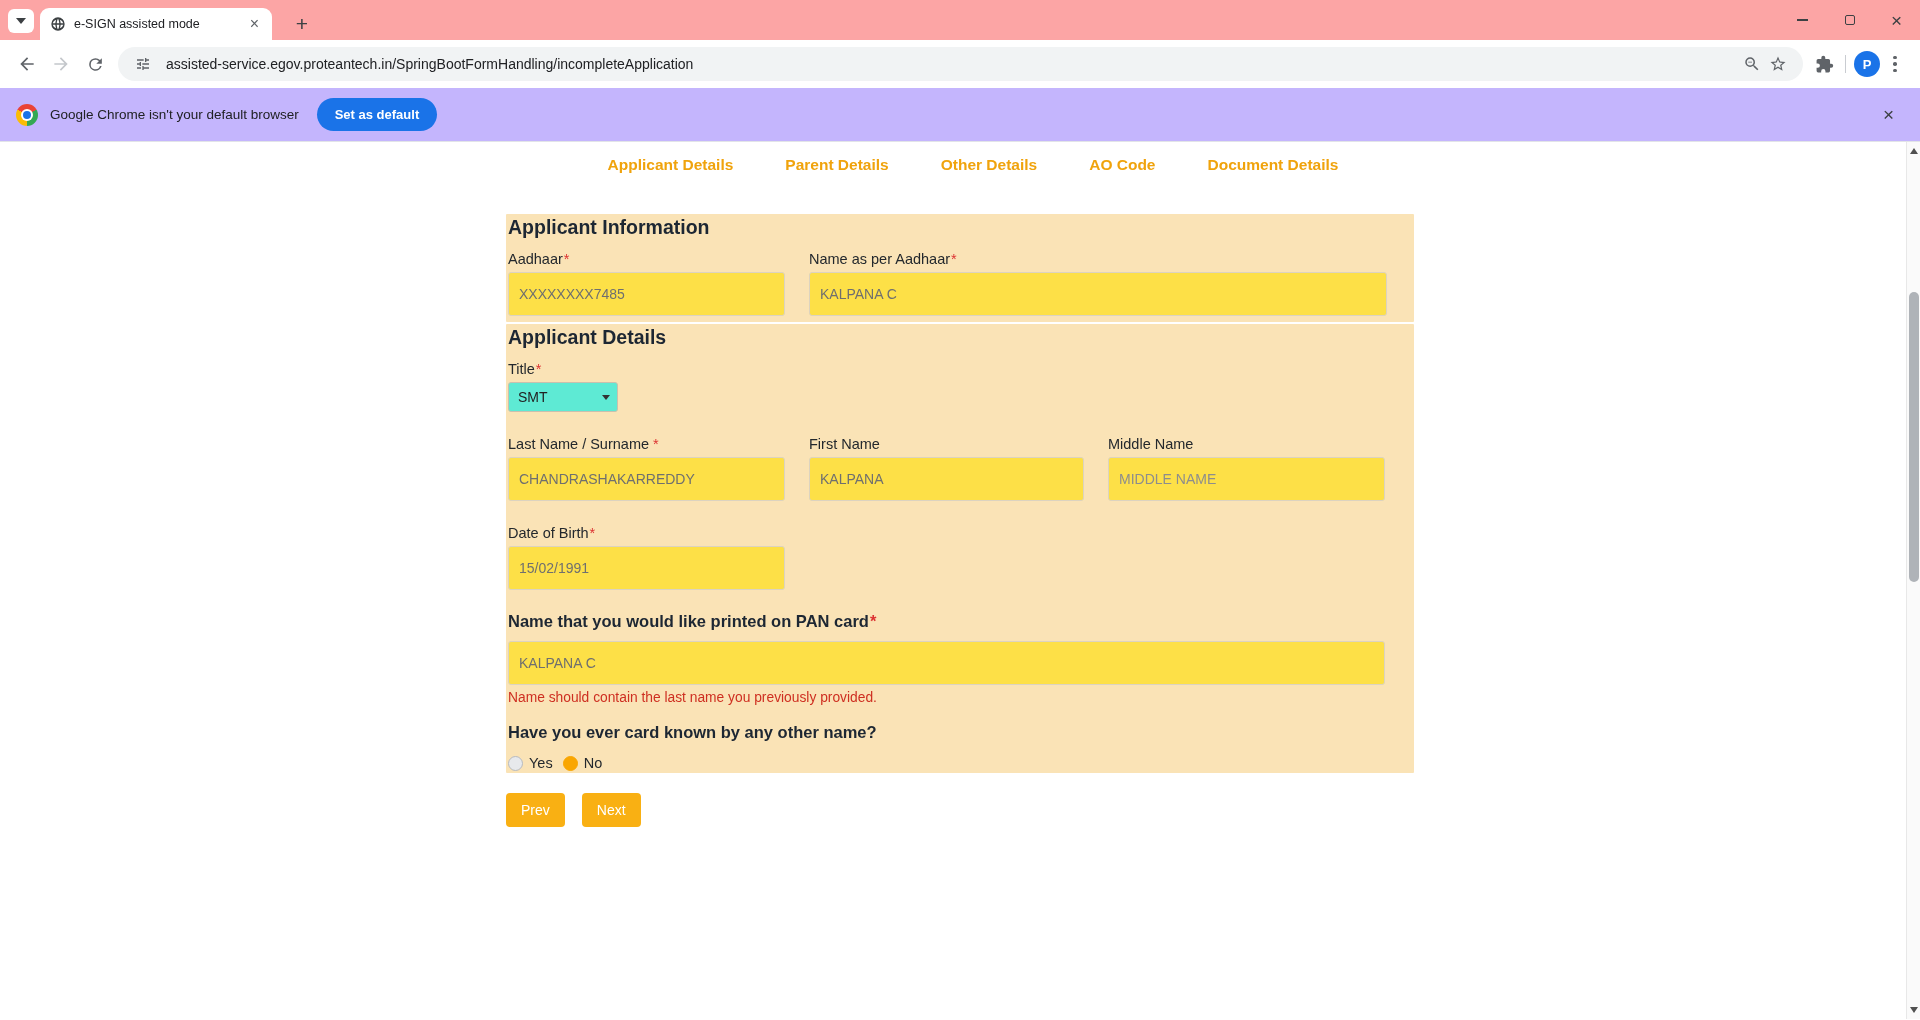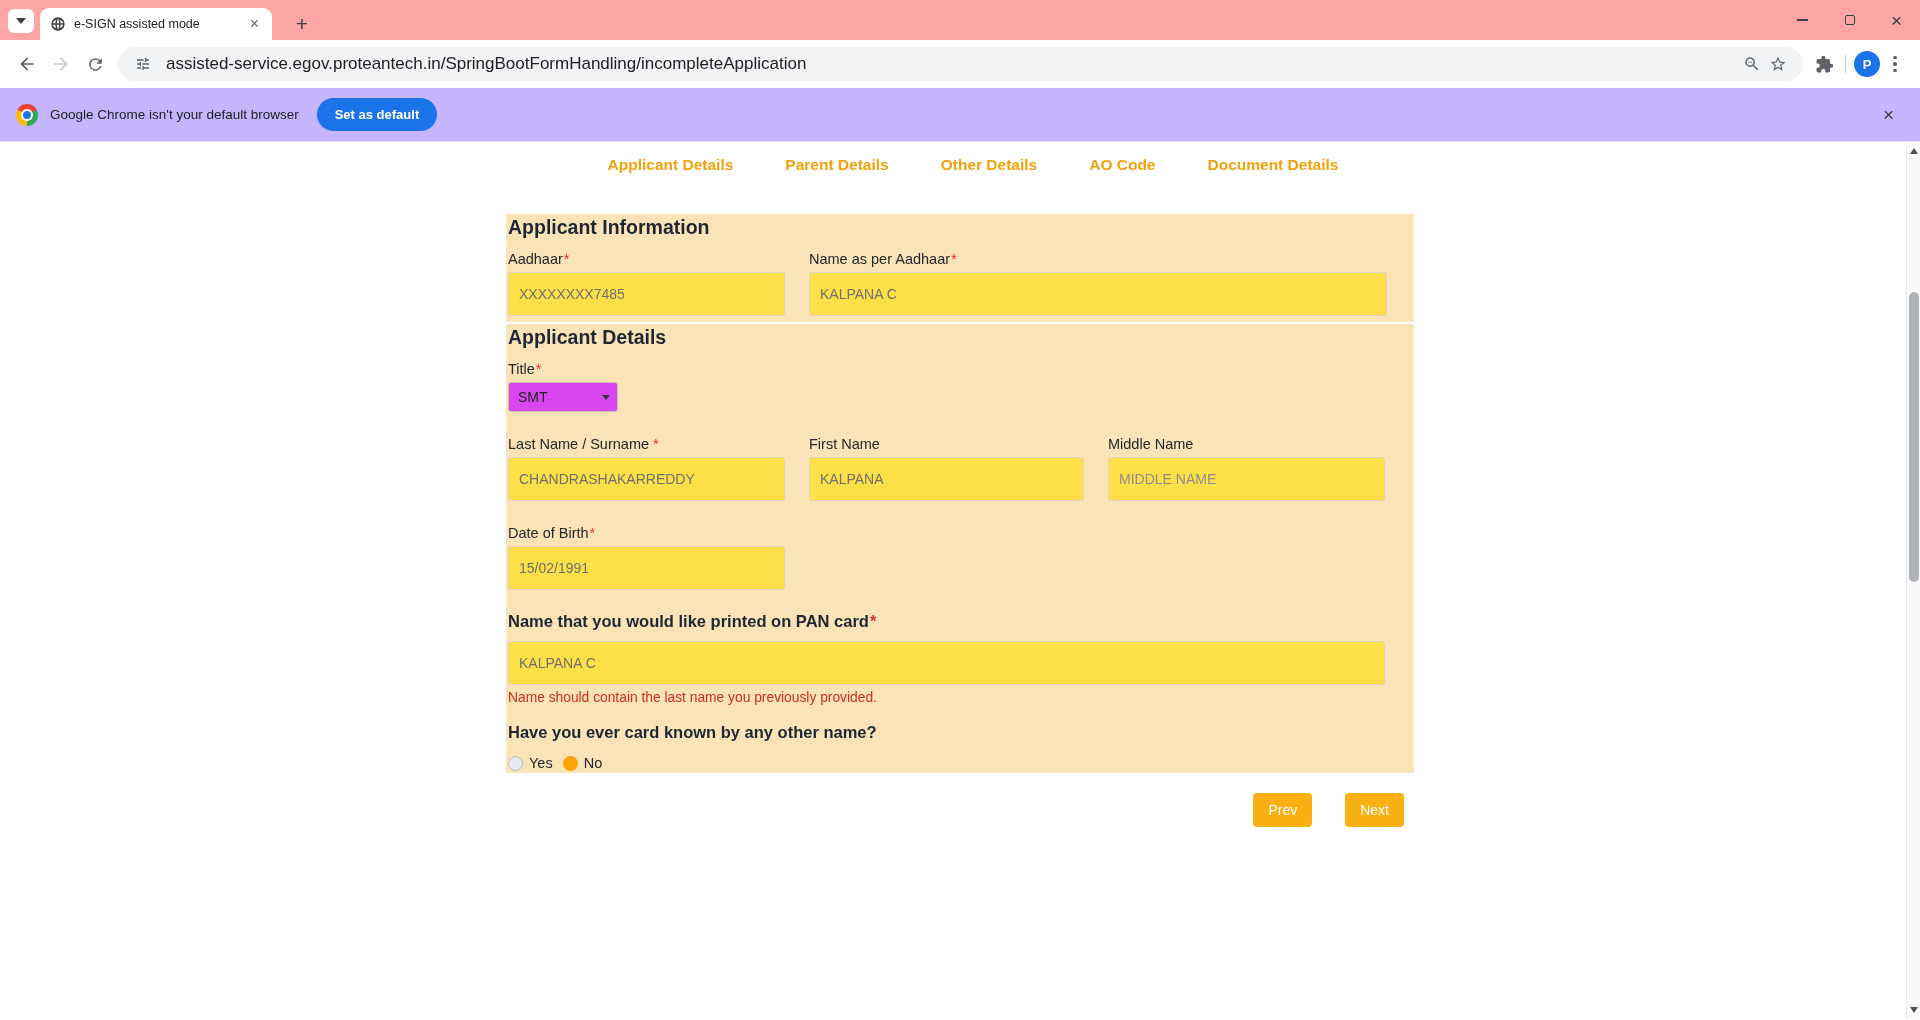--- a/index.html
+++ b/index.html
@@ -26,21 +26,21 @@
   .ico-min { width:11px; height:1.5px; background:#3C4043; }
   .ico-max { width:10px; height:10px; border:1.5px solid #3C4043; border-radius:2px; }
   .ico-close { font-size:19px; color:#3C4043; line-height:1; }
 
   
   .toolbar { height:48px; background:#fff; display:flex; align-items:center; padding:0 10px; }
   .nav-ico { width:34px; height:34px; display:flex; align-items:center; justify-content:center;
     border-radius:50%; cursor:pointer; flex:0 0 auto; }
   .omnibox { flex:1; height:34px; background:#F1F3F4; border-radius:17px; margin:0 8px 0 6px;
     display:flex; align-items:center; padding:0 12px; }
-  .url { flex:1; font-size:17px; color:#202124; margin-left:10px; white-space:nowrap; overflow:hidden; }
+  .url { flex:1; font-size:14px; color:#202124; margin-left:10px; white-space:nowrap; overflow:hidden; }
   .omni-ico { width:26px; height:26px; display:flex; align-items:center; justify-content:center;
     cursor:pointer; flex:0 0 auto; }
   .tb-divider { width:1px; height:18px; background:#C9CCD1; margin:0 8px; }
   .avatar { width:26px; height:26px; border-radius:50%; background:#1A73E8; color:#fff;
     display:flex; align-items:center; justify-content:center; font-size:13px; font-weight:700;
     cursor:pointer; flex:0 0 auto; }
   .menu-dots { width:30px; height:30px; display:flex; flex-direction:column; gap:3px;
     align-items:center; justify-content:center; cursor:pointer; }
   .dot { width:3.5px; height:3.5px; border-radius:50%; background:#5F6368; }
 
@@ -77,41 +77,41 @@
   .w-s { width:277px; }
   .w-m { width:275px; }
   .w-l { width:578px; }
 
   .input { height:44px; background:#fde047; border:1px solid #DCD3C0; border-radius:3px;
     padding:0 10px; font-size:14px; color:#6F6F6F; width:100%;
     font-family:"Liberation Sans",sans-serif; outline:none; }
   .input::placeholder { color:#8D8D8D; }
   .input-full { width:877px; }
 
-  .select { height:30px; background:#d946ef; border:1px solid #C9C0AE; border-radius:3px;
+  .select { height:30px; background:#5eead4; border:1px solid #C9C0AE; border-radius:3px;
     display:flex; align-items:center; justify-content:space-between; padding:0 9px;
     font-size:14px; color:#222; cursor:pointer;gap:44px; }
   .caret { width:0; height:0; border-left:4.5px solid transparent; border-right:4.5px solid transparent;
     border-top:5px solid #333; margin-left:10px; }
   .w-title { width:110px; }
 
   .gap-24 { margin-bottom:24px; }
   .sub-head { font-size:16.5px; font-weight:700; color:#1D2733; margin:22px 0 10px 0; }
   .error-msg { font-size:13.8px; color:#CE2F21; margin-top:5px; }
   .question { font-size:16.5px; font-weight:700; color:#1D2733; margin-top:18px; }
 
   .radio-row { display:flex; align-items:center; gap:10px; margin-top:13px; }
   .radio-item { display:flex; align-items:center; gap:6px; cursor:pointer; }
   .radio { width:15px; height:15px; border-radius:50%; }
   .radio-off { background:#E7E9EC; border:1px solid #B7BABF; }
   .radio-on { background:#F9A602; border:1px solid #F9A602; }
   .radio-label { font-size:14.5px; color:#23282D; }
 
-  .btn-row { width:908px; margin:20px auto 0; display:flex; justify-content:flex-end;
-    gap:33px; padding-right:10px; }
+  .btn-row { width:908px; margin:20px auto 0; display:flex; 
+    gap:17px; padding-right:10px; }
   .btn-amber { background:#F9B013; color:#fff; border:none; border-radius:4px;
     font-size:14px; padding:9px 15px; cursor:pointer; font-family:"Liberation Sans",sans-serif; }
 
   
   .scrollbar { position:absolute; top:0; right:0; width:14px; height:100%;
     background:#FAFAFA; border-left:1px solid #E8E8E8; }
   .sb-arrow { position:absolute; left:0; width:14px; height:14px;
     display:flex; align-items:center; justify-content:center; }
   .sb-up { top:2px; } .sb-down { bottom:2px; }
   .tri-up { width:0; height:0; border-left:4px solid transparent; border-right:4px solid transparent;

